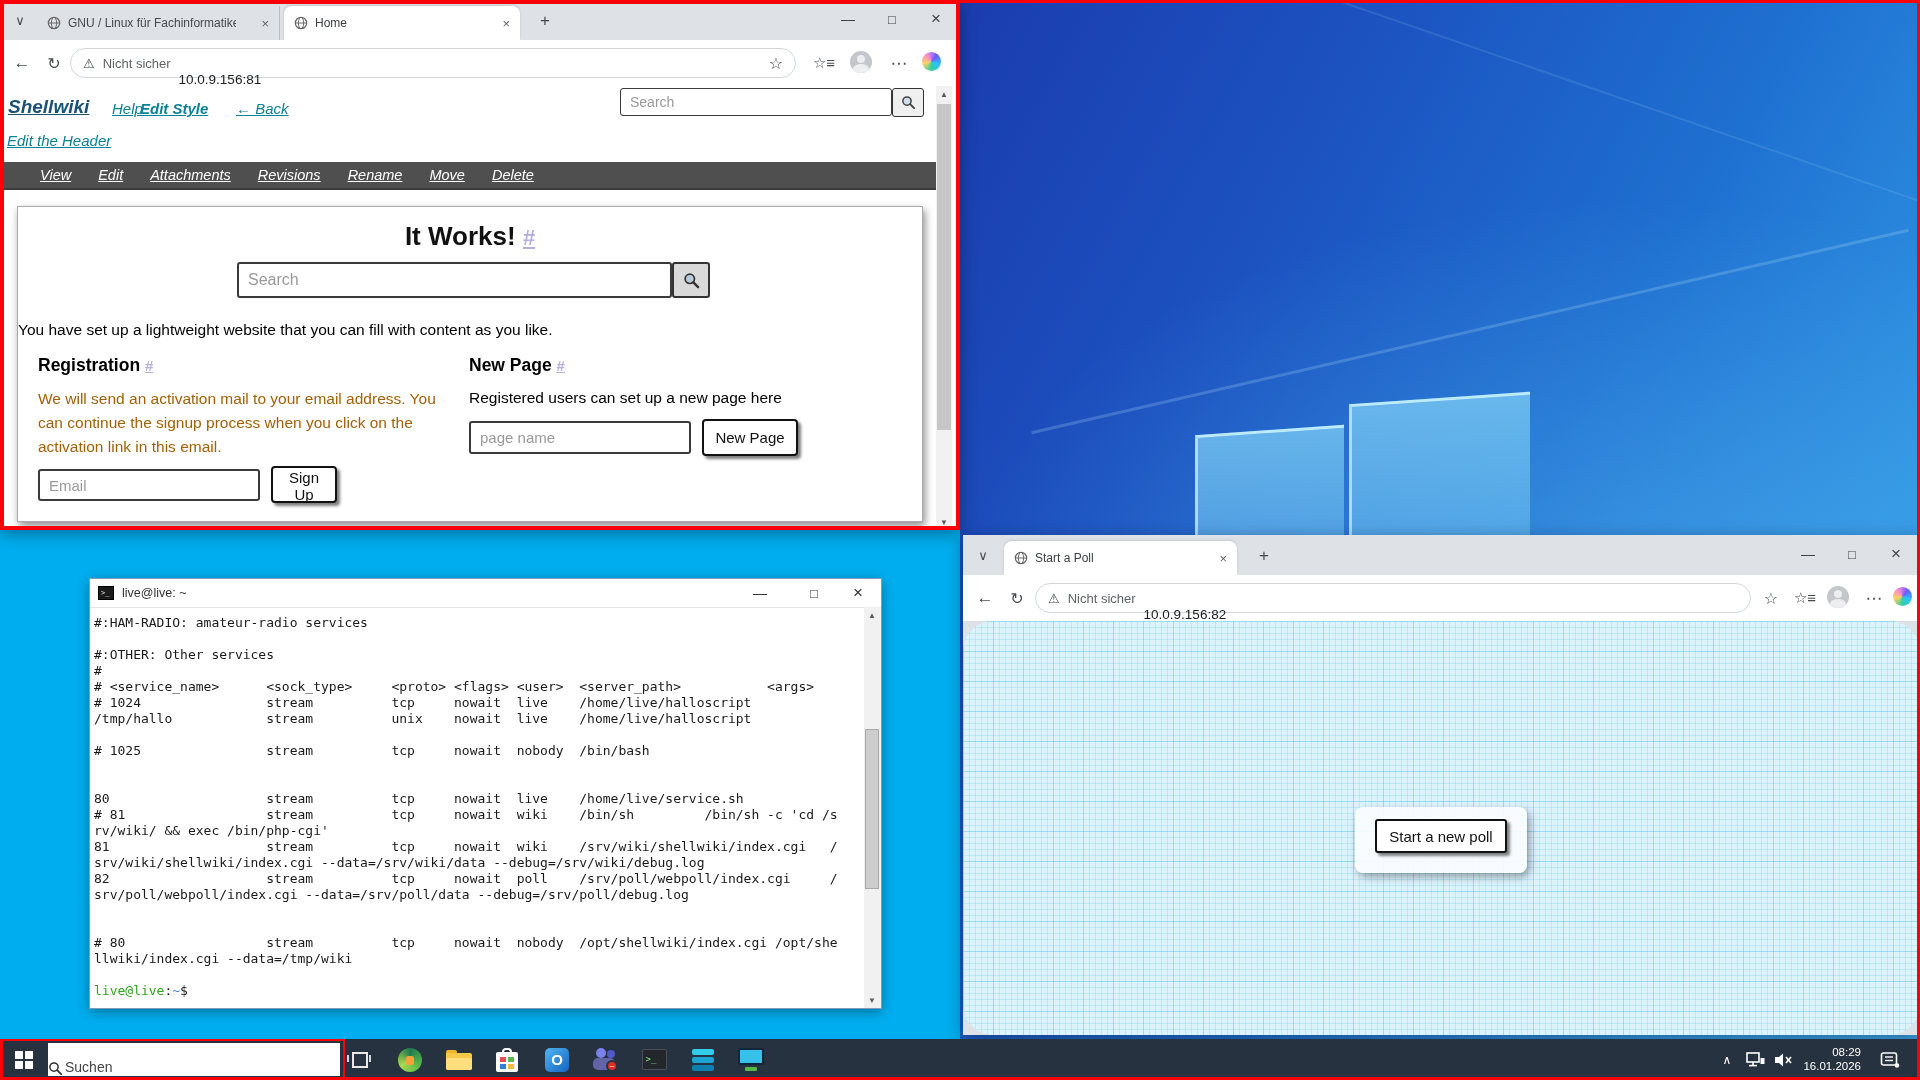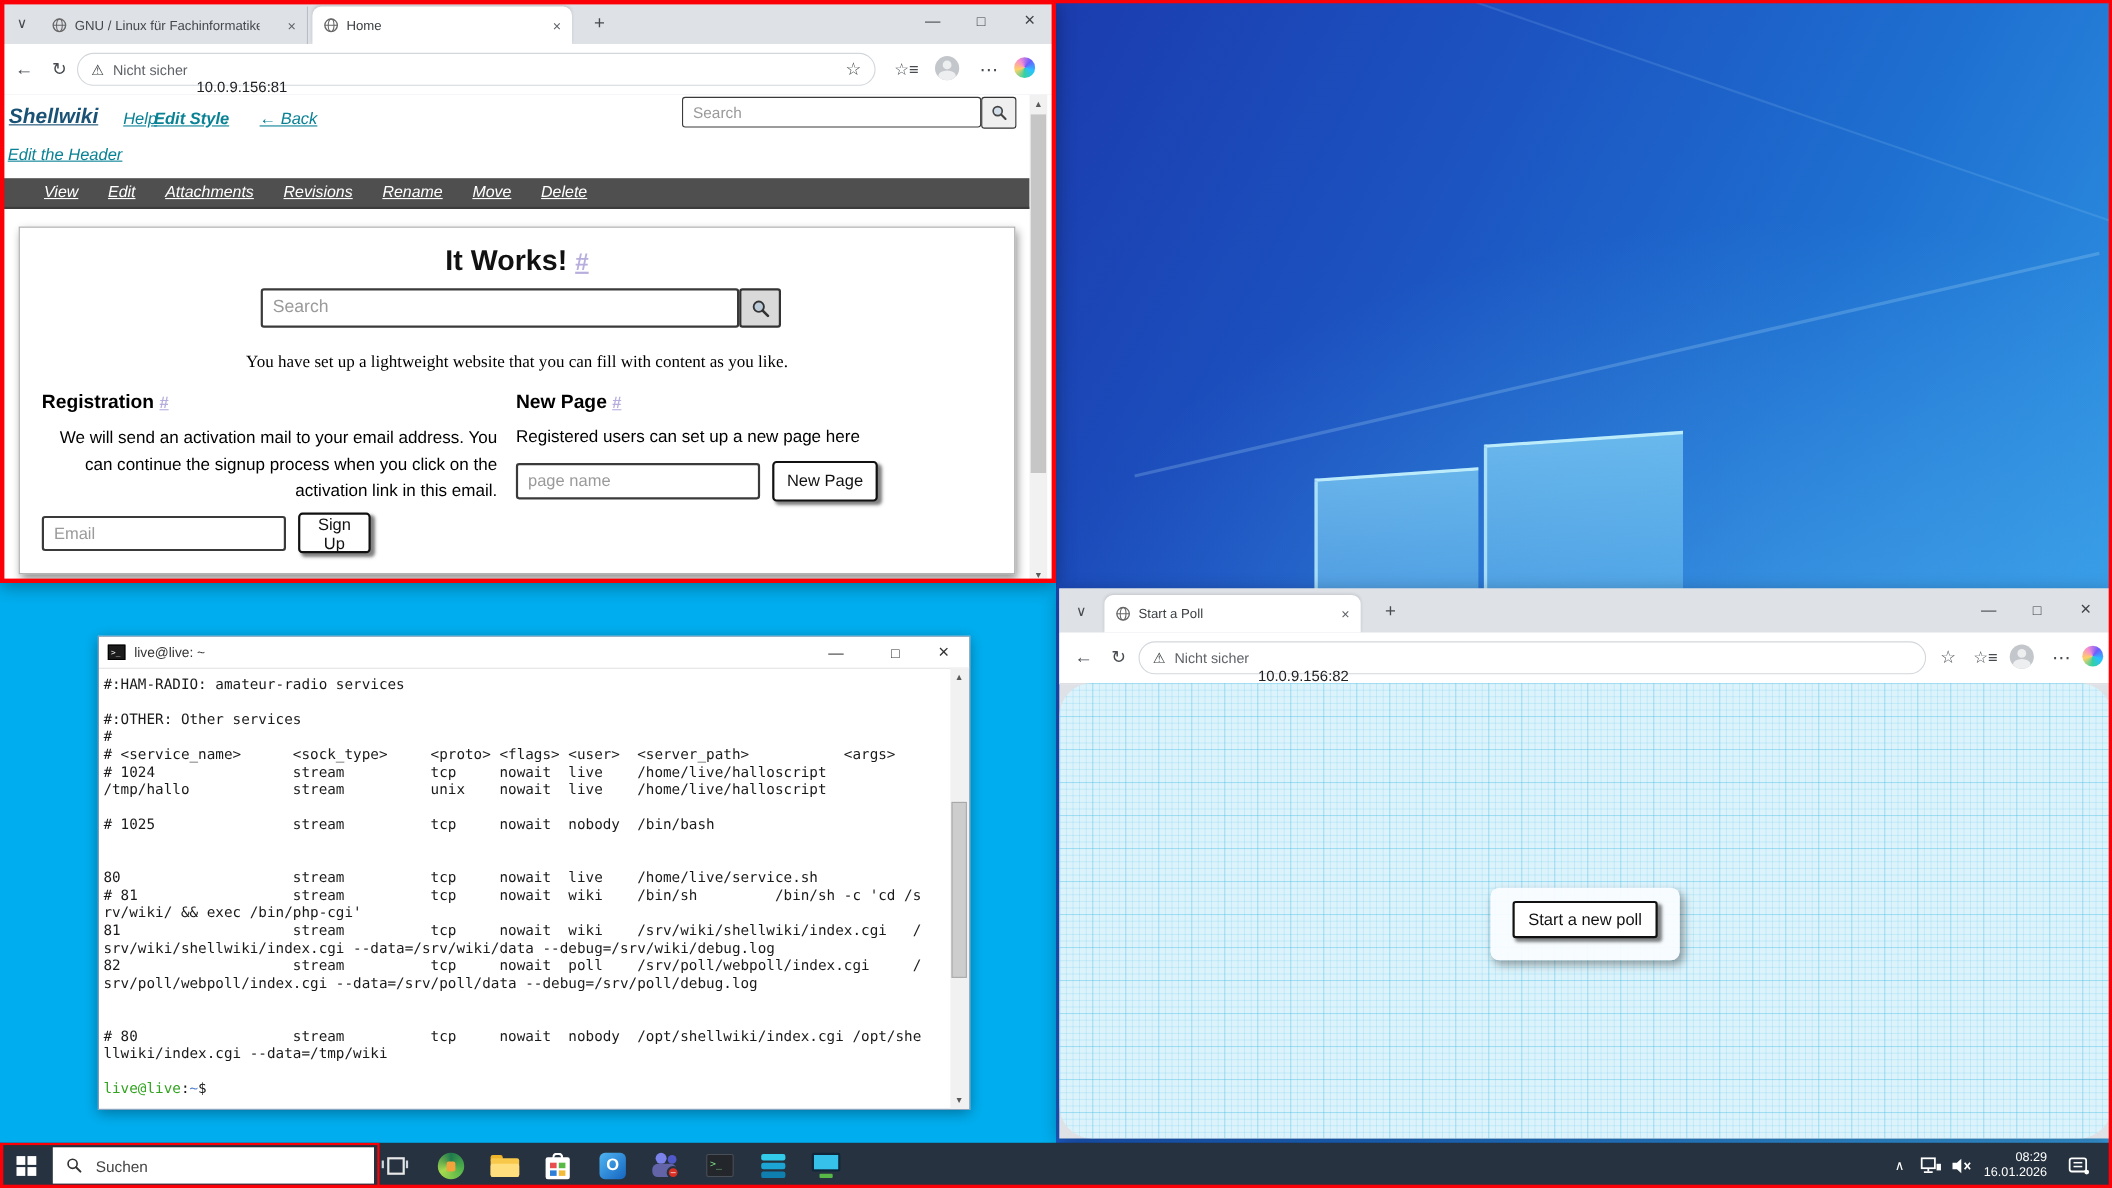--- a/index.html
+++ b/index.html
@@ -81,22 +81,22 @@
     linear-gradient(90deg, rgba(70,190,230,.20) 1px, transparent 1px);
     background-size:30px 30px,30px 30px,6px 6px,6px 6px;border-radius:30px;}
   .poll-card{position:absolute;left:392px;top:186px;width:172px;height:66px;border-radius:8px;
     background:rgba(250,253,255,.92);box-shadow:3px 4px 8px rgba(0,0,0,.35);}
 
   
   .taskbar{position:absolute;left:0;top:1039px;width:1920px;height:41px;background:#26323f;z-index:30;}
   .tb-ico{position:absolute;top:0;width:44px;height:41px;display:flex;align-items:center;justify-content:center;}
   .win-logo{display:grid;grid-template-columns:8px 8px;grid-template-rows:8px 8px;gap:2px;}
   .win-logo div{background:#fff;}
-  .tb-search{position:absolute;left:48px;top:4px;width:292px;height:33px;background:#fff;display:flex;align-items:center;
-    gap:10px;padding-left:12px;box-sizing:border-box;}
+  .tb-search{position:absolute;left:48px;top:4px;width:292px;height:33px;background:#fff;display:flex;align-items:flex-end;
+    padding-left:0;box-sizing:border-box;}
   .tb-search input{border:none;outline:none;font-size:14px;color:#333;font-family:inherit;width:200px;background:transparent;}
   .tb-search input::placeholder{color:#444;}
   .tray-txt{color:#fff;font-size:11.5px;line-height:14px;text-align:right;}
   .tvf{position:absolute;background:transparent;border:2px solid #e8e8e8;}
 </style>
 </head>
 <body>
 
 <div class="screen">
 
@@ -183,27 +183,27 @@
           <span>It Works!</span>
           <a class="anchor" style="font-size:22px;">#</a>
         </div>
         <input class="winput abs" style="left: 219px; top: 55px; width: 435px; height: 36px; font-size: 16px;" placeholder="Search">
         <button class="sbtn abs" style="left:654px;top:55px;width:38px;height:36px;background:#d9d9d9;">
           <svg width="17" height="17" viewBox="0 0 20 20">
               <circle cx="8" cy="8" r="5.5" fill="rgba(120,170,215,.3)" stroke="#333" stroke-width="2"></circle>
               <line x1="12.2" y1="12.2" x2="17.8" y2="17.8" stroke="#333" stroke-width="2.8" stroke-linecap="round"></line>
             </svg>
         </button>
-        <div class="abs" style="left:0;top:114px;width:100%;text-align:center;font-size:15.5px;color:#000;font-family:Liberation Serif, serif;">You have set up a lightweight website that you can fill with content as you like.</div>
+        <div class="abs" style="left:0;top:114px;width:100%;text-align:left;font-size:15.5px;color:#000;">You have set up a lightweight website that you can fill with content as you like.</div>
 
         <div class="abs" style="left:20px;top:148px;font-size:17.5px;font-weight:bold;">
           <span>Registration</span>
           <a class="anchor" style="font-size:15px;">#</a>
         </div>
-        <div class="abs" style="left:20px;top:180px;width:414px;font-size:15.5px;line-height:24px;color:#000000;text-align:right;">We will send an activation mail to your email address. You can continue the signup process when you click on the activation link in this email.</div>
+        <div class="abs" style="left:20px;top:180px;width:414px;font-size:15.5px;line-height:24px;color:#a16207;">We will send an activation mail to your email address. You can continue the signup process when you click on the activation link in this email.</div>
         <input class="winput abs" style="left: 20px; top: 262px; width: 222px; height: 32px;" placeholder="Email">
         <button class="wbtn abs" style="left:253px;top:259px;width:66px;height:37px;">Sign Up</button>
 
         <div class="abs" style="left:451px;top:148px;font-size:17.5px;font-weight:bold;">
           <span>New Page</span>
           <a class="anchor" style="font-size:15px;">#</a>
         </div>
         <div class="abs" style="left:451px;top:182px;width:430px;font-size:15.5px;color:#000;">Registered users can set up a new page here</div>
         <input class="winput abs" style="left: 451px; top: 214px; width: 222px; height: 33px;" placeholder="page name">
         <button class="wbtn abs" style="left:684px;top:212px;width:96px;height:37px;">New Page</button>

